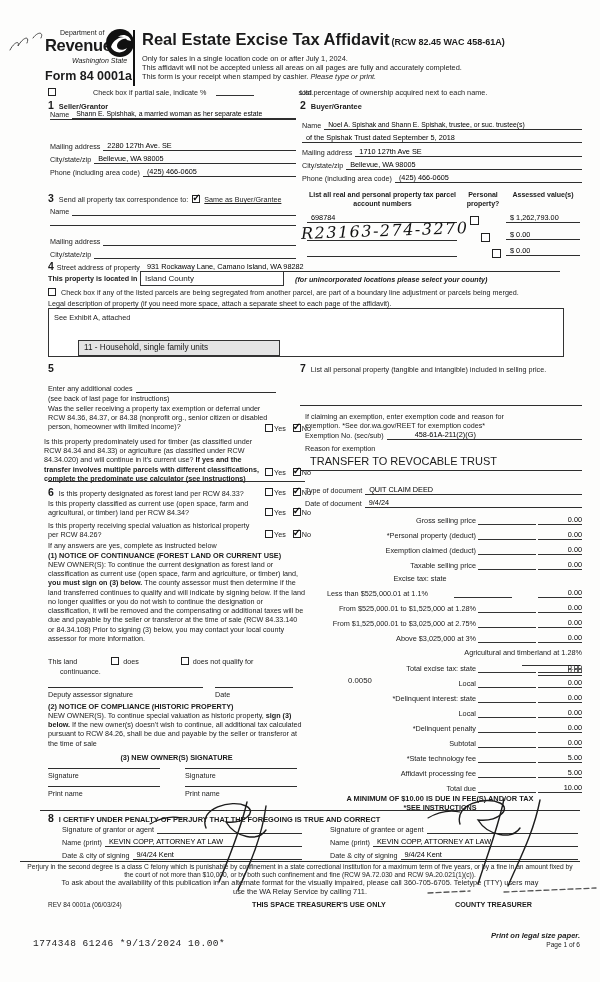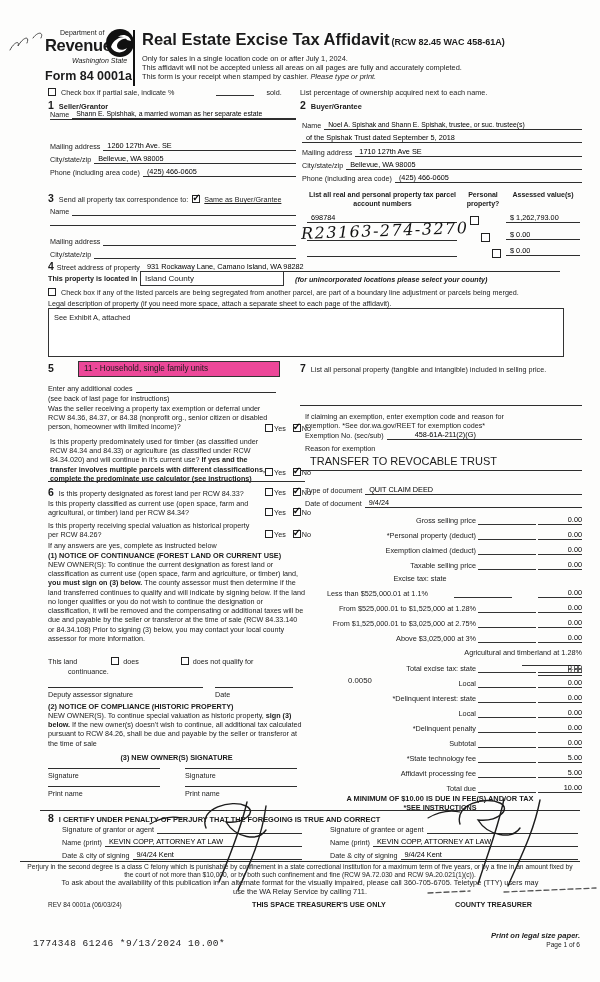--- a/index.html
+++ b/index.html
@@ -58,39 +58,39 @@
   </div>
   <div class="abs" style="left:142px; top:54px; font-size:7.4px;">Only for sales in a single location code on or after July 1, 2024.</div>
   <div class="abs" style="left:142px; top:63px; font-size:7.4px;">This affidavit will not be accepted unless all areas on all pages are fully and accurately completed.</div>
   <div class="abs" style="left:142px; top:72px; font-size:7.4px;">
     <span>This form is your receipt when stamped by cashier. </span><span class="i">Please type or print.</span>
   </div>
 
   
   <div class="abs" style="left:48px; top:88px;">
     <span class="cb"></span>
-    <span style="padding-left:3px;">Check box if partial sale, indicate %</span>
+    <span style="padding-left:3px;margin-left:32px;">Check box if partial sale, indicate %</span>
     <span class="abs" style="left:168px; top:7px; width:38px; border-bottom:1px solid #333;"></span>
     <span style="padding-left:90px;">sold.</span>
   </div>
   <div class="abs" style="left:300px; top:88px; font-size:7.3px;">List percentage of ownership acquired next to each name.</div>
 
   
   <div class="abs" style="left:48px; top:99px;">
     <span class="sec-num">1</span>
     <span class="h">Seller/Grantor</span>
   </div>
   <div class="fld" style="left:50px; top:109px; width:246px;">
     <span class="lab">Name</span>
     <span class="fill"><span class="v" style="font-size:6.9px;">Shann E. Spishhak, a married woman as her separate estate</span></span>
   </div>
   <div class="uline" style="left:50px; top:119px; width:246px;"></div>
   <div class="fld" style="left:50px; top:141px; width:246px;">
     <span class="lab">Mailing address</span>
-    <span class="fill"><span class="v">1260 127th Ave. SE</span></span>
+    <span class="fill"><span class="v">2280 127th Ave. SE</span></span>
   </div>
   <div class="fld" style="left:50px; top:154px; width:246px;">
     <span class="lab">City/state/zip</span>
     <span class="fill"><span class="v">Bellevue, WA 98005</span></span>
   </div>
   <div class="fld" style="left:50px; top:167px; width:246px;">
     <span class="lab">Phone (including area code)</span>
     <span class="fill"><span class="v">(425) 466-0605</span></span>
   </div>
 
@@ -183,36 +183,36 @@
     <span class="cb"></span>
     <span style="padding-left:3px;">Check box if any of the listed parcels are being segregated from another parcel, are part of a boundary line adjustment or parcels being merged.</span>
   </div>
   <div class="abs" style="left:48px; top:308px; width:514px; height:47px; border:1px solid #333; background:#fff;">
     <span style="position:absolute; left:5px; top:4px; font-size:7.4px;">See Exhibit A, attached</span>
   </div>
   <div class="abs" style="left:48px; top:299px;">Legal description of property (if you need more space, attach a separate sheet to each page of the affidavit).</div>
 
   
   <div class="abs sec-num" style="left:48px; top:362px;">5</div>
-  <div class="abs" style="left:78px; top:361px; width:200px; height:14px; border:1px solid #333; background:#ec4899;">
+  <div class="abs" style="left:78px; top:340px; width:200px; height:14px; border:1px solid #333; background:#e5e5e5;">
     <span style="position:absolute; left:5px; top:2px; font-size:8.2px;">11 - Household, single family units</span>
   </div>
   <div class="fld" style="left:48px; top:383px; width:228px;">
     <span class="lab">Enter any additional codes</span>
     <span class="fill"></span>
   </div>
   <div class="abs" style="left:48px; top:394px;">(see back of last page for instructions)</div>
 
   <div class="p" style="left:48px; top:404px; width:222px;">Was the seller receiving a property tax exemption or deferral under RCW 84.36, 84.37, or 84.38 (nonprofit org., senior citizen or disabled person, homeowner with limited income)?</div>
   <div class="yn" style="left:260px; top:424px;">
     <span class="cb"></span><span>Yes</span>
     <span class="cb on"></span><span>No</span>
   </div>
 
-  <div class="p" style="left:50px; top:437px; width:222px;">
+  <div class="p" style="left:44px; top:437px; width:222px;">
     <span>Is this property predominately used for timber (as classified under RCW 84.34 and 84.33) or agriculture (as classified under RCW 84.34.020) and will continue in it's current use? </span><span class="b">If yes and the transfer involves multiple parcels with different classifications, complete the predominate use calculator (see instructions)</span>
   </div>
   <div class="yn" style="left:260px; top:468px;">
     <span class="cb"></span><span>Yes</span>
     <span class="cb on"></span><span>No</span>
   </div>
   <div class="uline" style="left:48px; top:481px; width:257px;"></div>
 
   
   <div class="abs" style="left:48px; top:486px; width:212px;">
@@ -242,21 +242,21 @@
     <span>NEW OWNER(S): To continue the current designation as forest land or classification as current use (open space, farm and agriculture, or timber) land, </span><span class="b">you must sign on (3) below.</span><span> The county assessor must then determine if the land transferred continues to qualify and will indicate by signing below. If the land no longer qualifies or you do not wish to continue the designation or classification, it will be removed and the compensating or additional taxes will be due and payable by the seller or transferor at the time of sale (RCW 84.33.140 or 84.34.108)  Prior to signing (3) below, you may contact your local county assessor for more information.</span>
   </div>
 
   <div class="abs" style="left:48px; top:657px;">
     <span>This land</span>
     <span class="cb" style="margin-left:32px;"></span>
     <span style="padding-left:2px;">does</span>
     <span class="cb" style="margin-left:40px;"></span>
     <span style="padding-left:2px;">does not qualify for</span>
   </div>
-  <div class="abs" style="left:48px; top:667px;padding-left:20px;">continuance.</div>
+  <div class="abs" style="left:40px; top:667px;padding-left:20px;">continuance.</div>
 
   <div class="uline" style="left:48px; top:687px; width:155px;"></div>
   <div class="uline" style="left:215px; top:687px; width:78px;"></div>
   <div class="abs" style="left:48px; top:690px;">Deputy assessor signature</div>
   <div class="abs" style="left:215px; top:690px;">Date</div>
 
   <div class="abs b" style="left:48px; top:702px; font-size:7.3px;">(2) NOTICE OF COMPLIANCE (HISTORIC PROPERTY)</div>
   <div class="p" style="left:48px; top:711px; width:257px;">
     <span>NEW OWNER(S). To continue special valuation as historic property, </span><span class="b">sign (3) below.</span><span> If the new owner(s) doesn't wish to continue, all additional tax calculated pursuant to RCW 84.26, shall be due and payable by the seller or transferor at the time of sale</span>
   </div>

